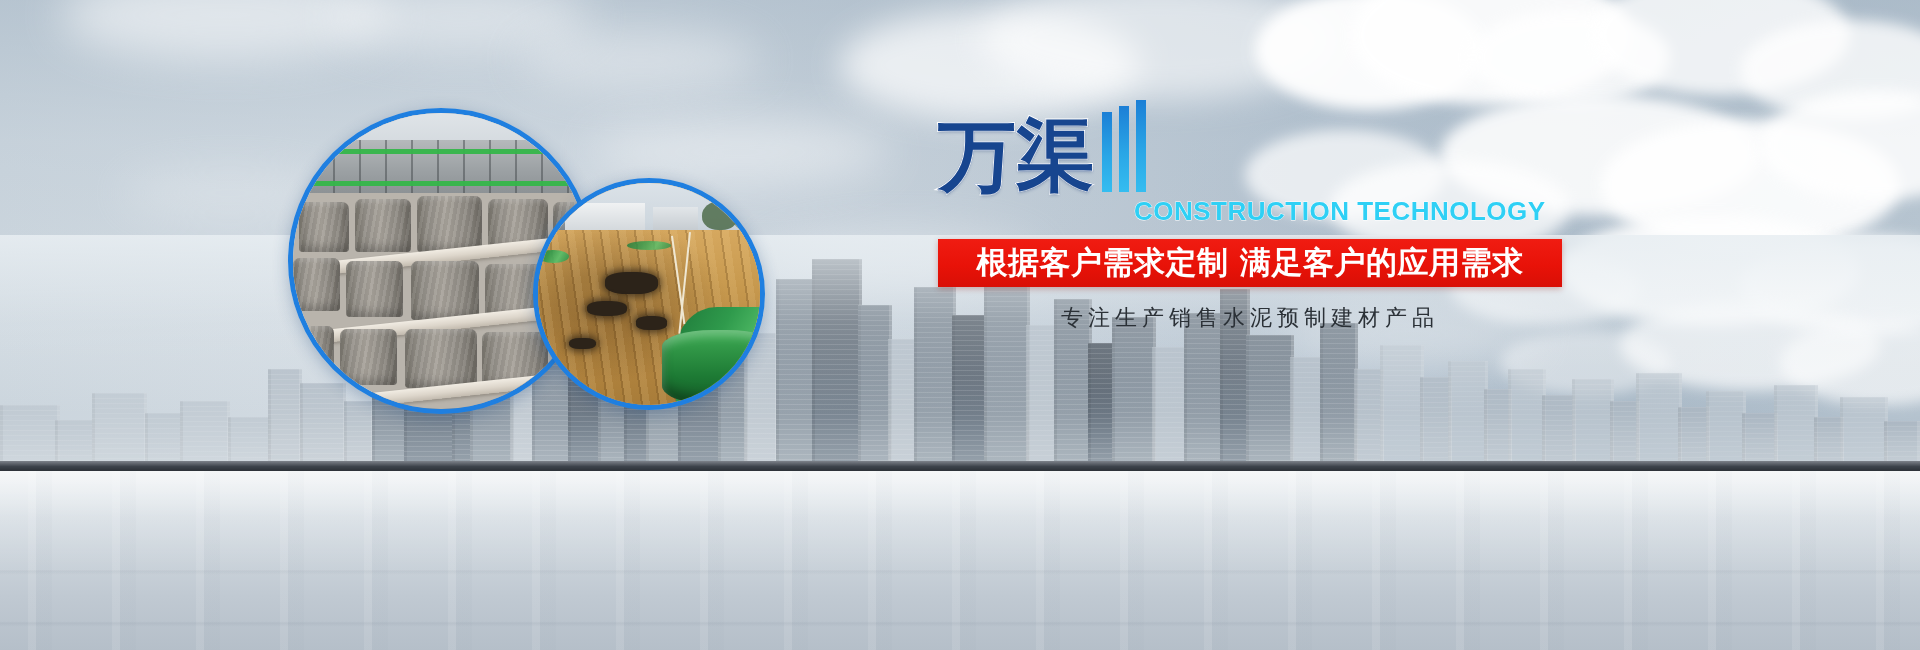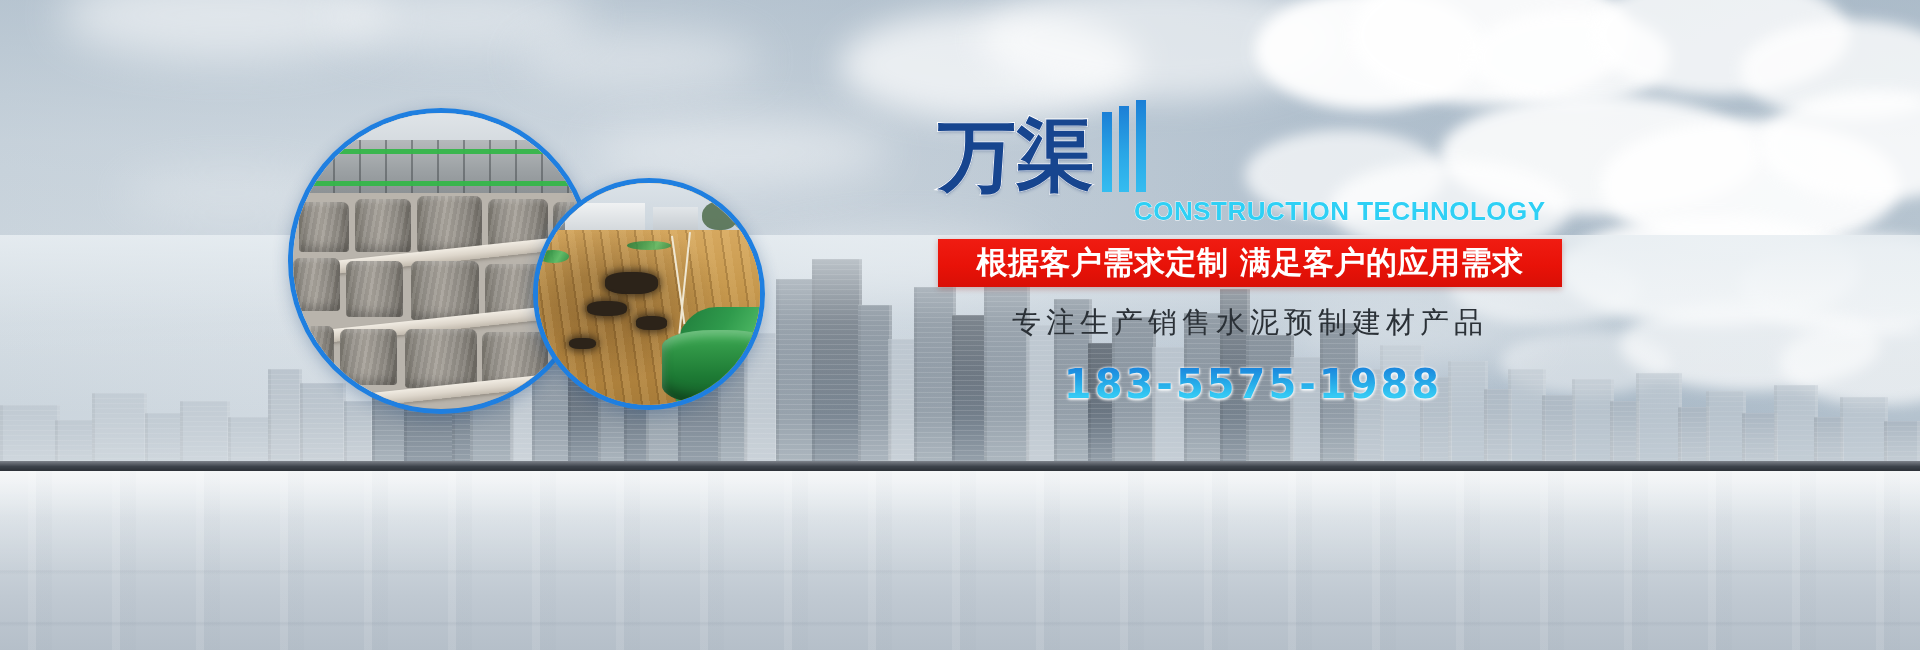--- a/index.html
+++ b/index.html
@@ -210,21 +210,21 @@
   .redbar span {
     font-family:"DejaVu Sans","Liberation Sans",sans-serif;
     font-weight:700; font-size:31px; color:#ffffff; letter-spacing:0.5px;
     white-space:nowrap;
   }
 
   .tagline {
     margin-top:16px;
     text-align:center; width:624px;
     font-family:"DejaVu Sans","Liberation Sans",sans-serif;
-    font-size:29px; font-weight:400; color:#2b3137;
+    font-size:22px; font-weight:400; color:#2b3137;
     letter-spacing:5px;
     white-space:nowrap;
   }
 
   .hotline {
     margin-top:18px; width:624px;
     display:flex; align-items:center; justify-content:center;
     white-space:nowrap;
   }
   .hotline .lbl {
@@ -426,17 +426,16 @@
 
     <div class="eng">CONSTRUCTION TECHNOLOGY</div>
 
     <div class="redbar">
       <span>根据客户需求定制 满足客户的应用需求</span>
     </div>
 
     <div class="tagline">专注生产销售水泥预制建材产品</div>
 
     <div class="hotline">
-      <span class="num">183-5575-1988</span>
     </div>
 
   </div>
 </div>
 
 </body></html>

